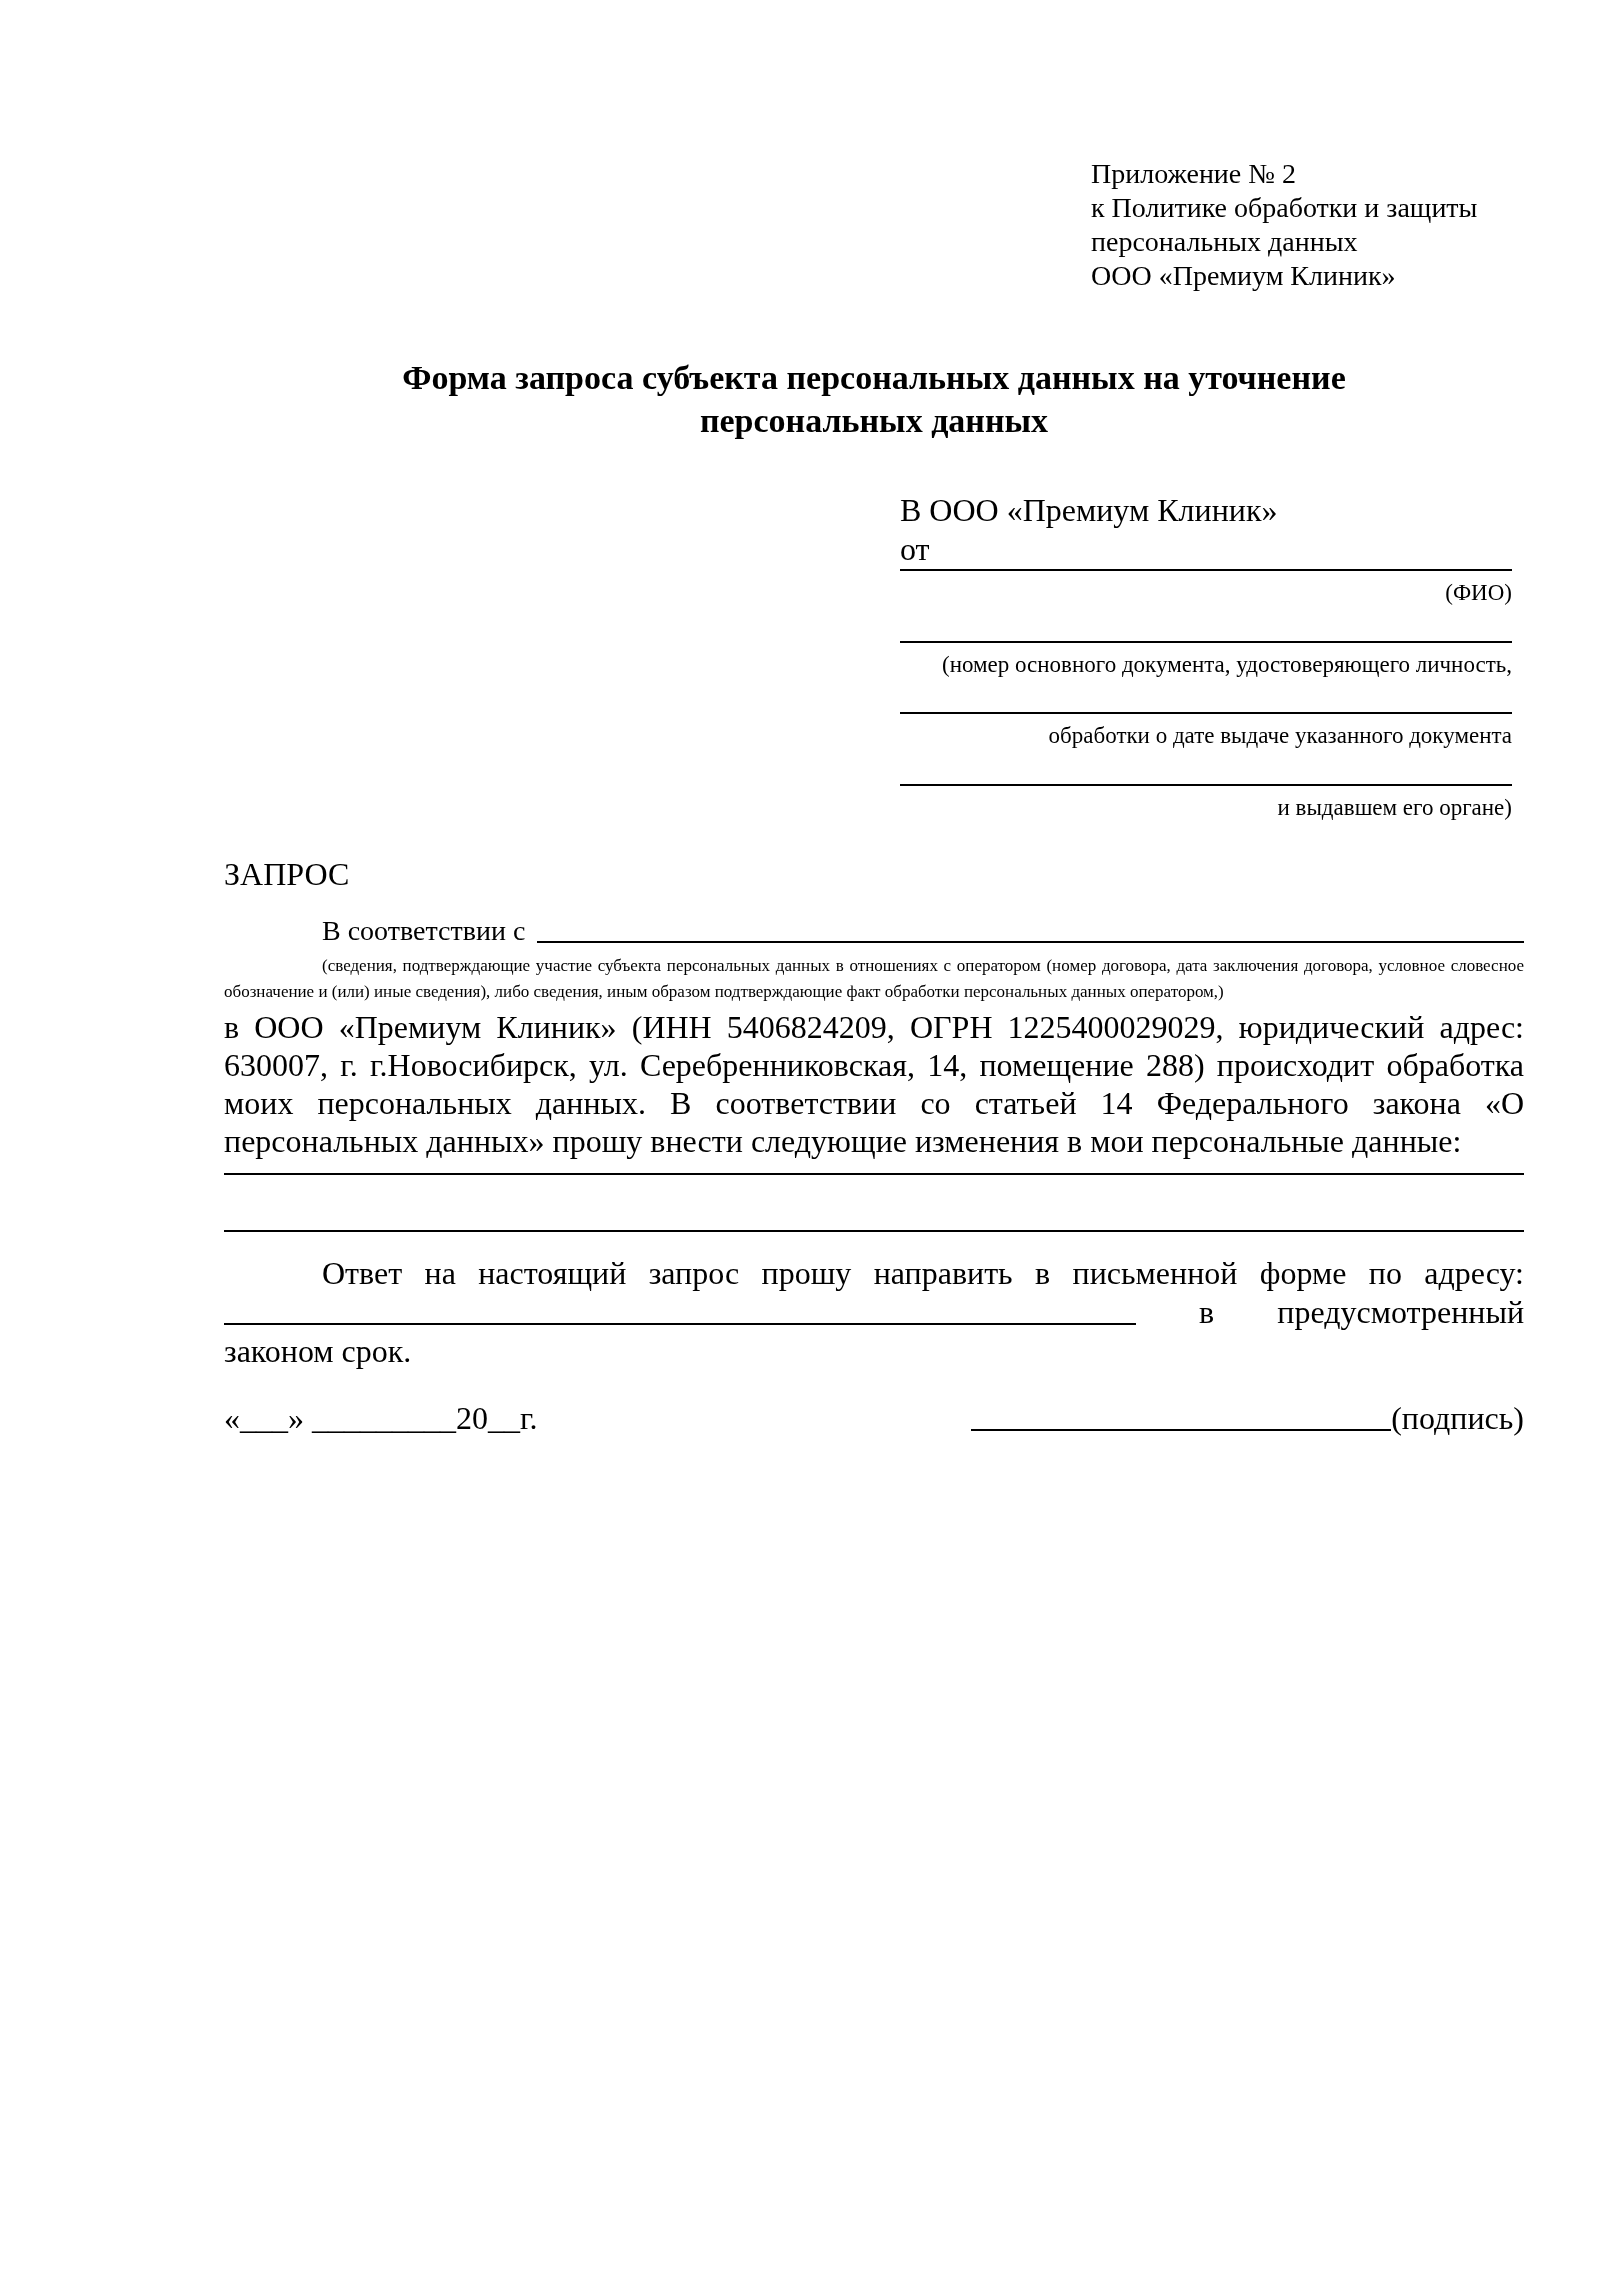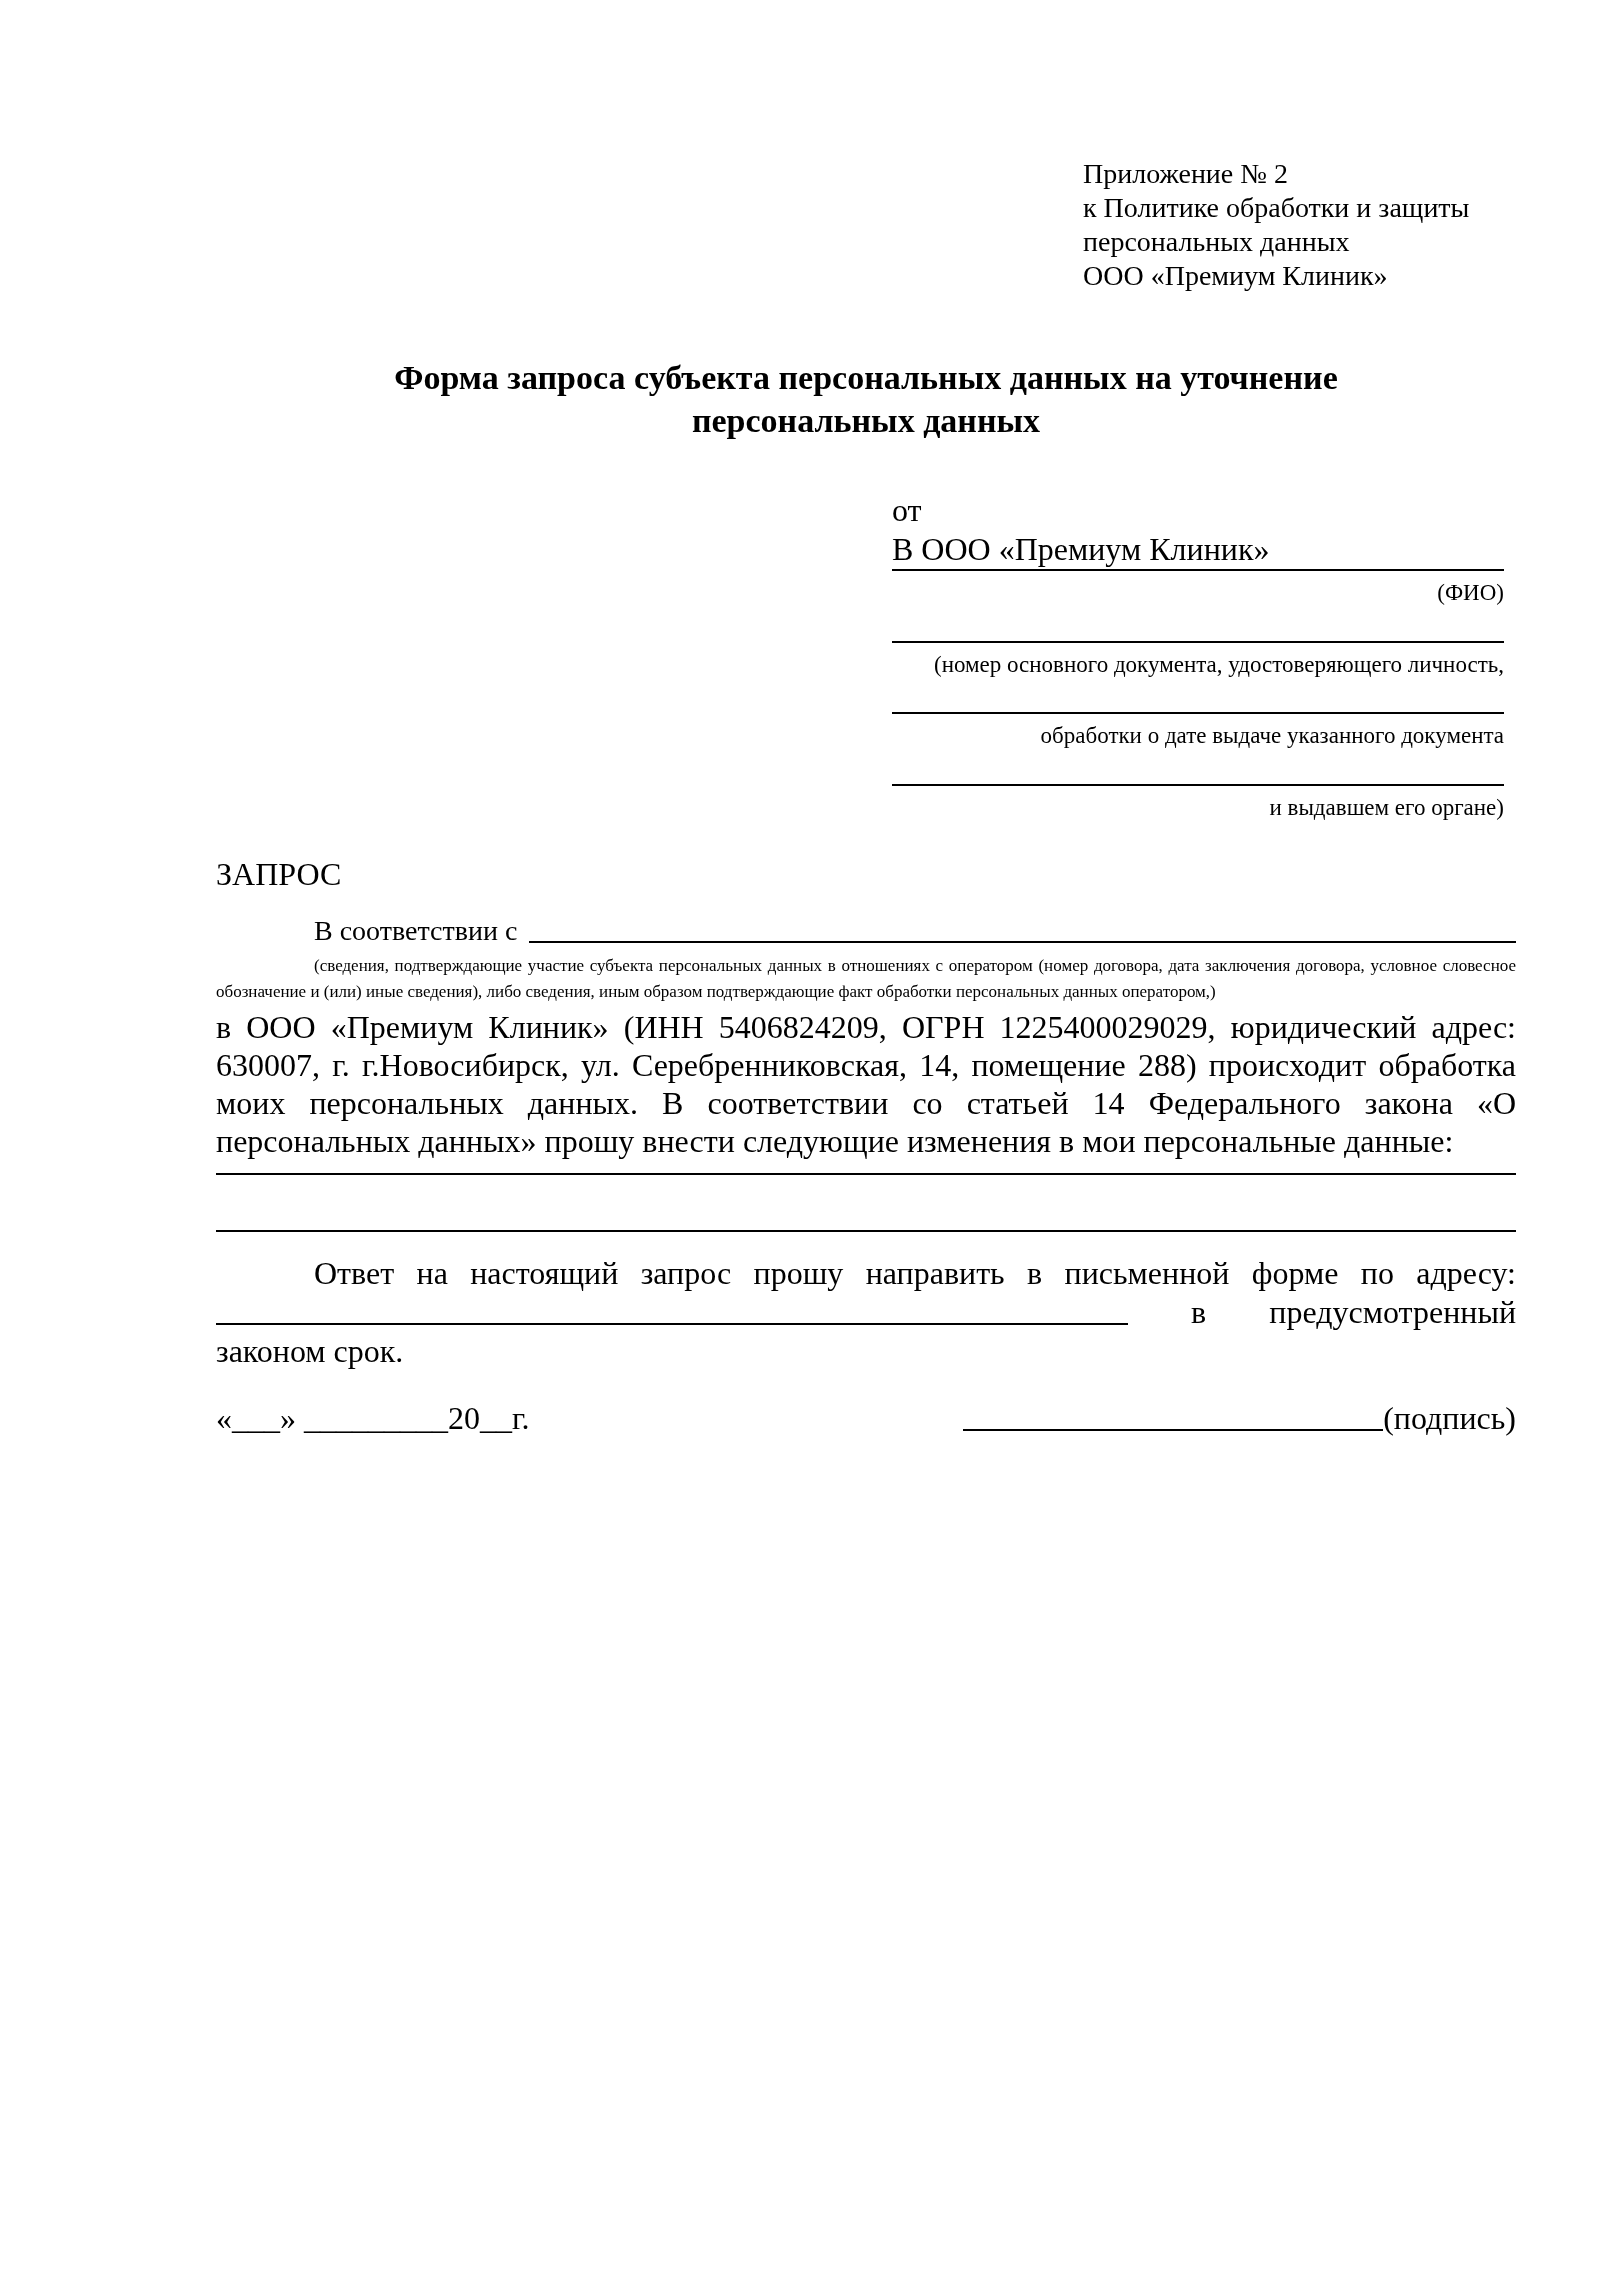--- a/index.html
+++ b/index.html
@@ -8,21 +8,21 @@
     width: 1621px;
     height: 2294px;
     margin: 0 auto;
     background: #ffffff;
     color: #000000;
     font-family: "Liberation Serif", "DejaVu Serif", serif;
     overflow: hidden;
   }
   .content {
     position: absolute;
-    left: 216px;
+    left: 224px;
     top: 0;
     width: 1300px;
     font-family: Liberation Serif, serif;
   }
 
   
   .appendix {
     margin-top: 157px;
     margin-left: 867px;
     font-size: 28px;
@@ -145,22 +145,22 @@
       <div>персональных данных</div>
       <div>ООО «Премиум Клиник»</div>
     </div>
 
     <div class="doc-title">
       <div>Форма запроса субъекта персональных данных на уточнение</div>
       <div>персональных данных</div>
     </div>
 
     <div class="addressee">
+      <div>В ООО «Премиум Клиник»</div>
       <div>от</div>
-      <div>В ООО «Премиум Клиник»</div>
 
       <div class="rule"></div>
       <div class="rule-caption">(ФИО)</div>
 
       <div class="rule"></div>
       <div class="rule-caption">(номер основного документа, удостоверяющего личность,</div>
 
       <div class="rule"></div>
       <div class="rule-caption">обработки о дате выдаче указанного документа</div>
 

